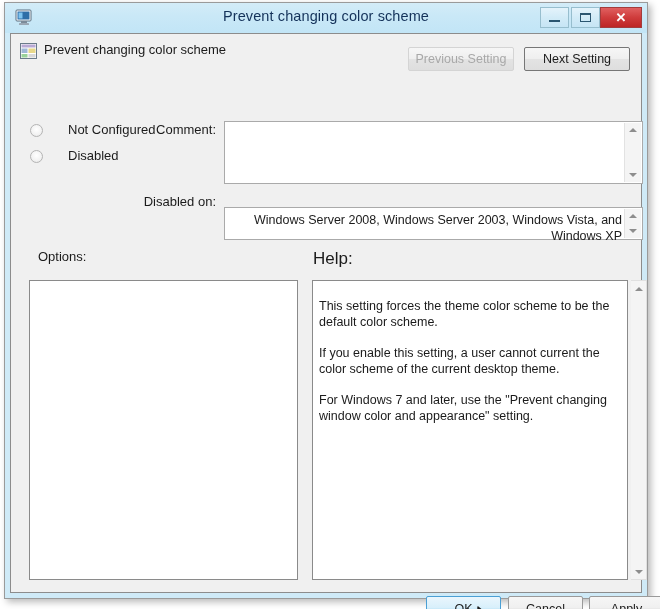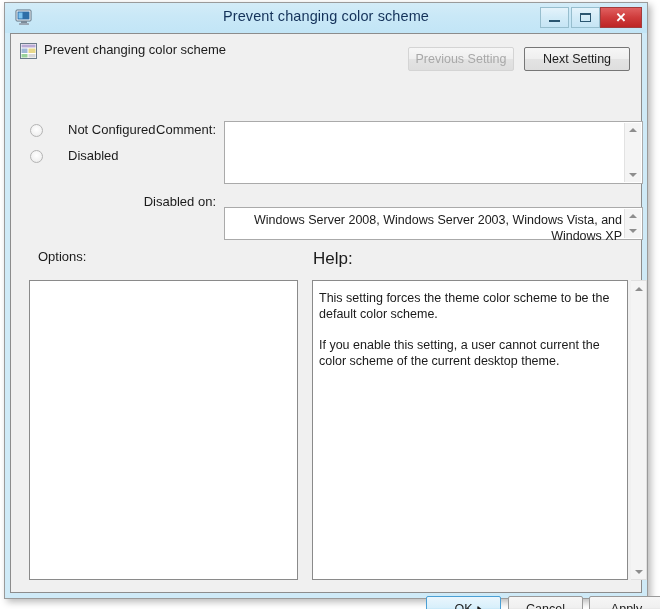--- a/index.html
+++ b/index.html
@@ -266,21 +266,21 @@
     background: #ffffff;
     overflow: hidden;
   }
   #help-text {
     position: absolute;
     left: 6px; top: 5px; right: 6px;
     font-size: 12.5px;
     color: #1b1b1b;
     line-height: 16px;
   }
-  #help-text p { margin: 4px 0 15px 0; }
+  #help-text p { margin: 12px 0 15px 0; }
   #help-scroll {
     position: absolute;
     left: 620px; top: 246px;
     width: 16px; height: 300px;
     box-sizing: border-box;
     background: #f4f4f4;
     border: 1px solid #e0e0e0;
     border-left: none;
   }
   #help-scroll .arrow {
@@ -413,20 +413,21 @@
       <div id="label-help">Help:</div>
 
       <div id="options-panel">
         <div class="tb-text"></div>
       </div>
 
       <div id="help-panel">
         <div id="help-text">
           <p>This setting forces the theme color scheme to be the default color scheme.</p>
           <p>If you enable this setting, a user cannot current the color scheme of the current desktop theme.</p>
+          <p>For Windows 7 and later, use the "Prevent changing window color and appearance" setting.</p>
         </div>
       </div>
       <div id="help-scroll">
         <div class="arrow up">
             <span class="tri-up"></span>
           </div>
         <div class="arrow down">
             <span class="tri-down"></span>
           </div>
       </div>

